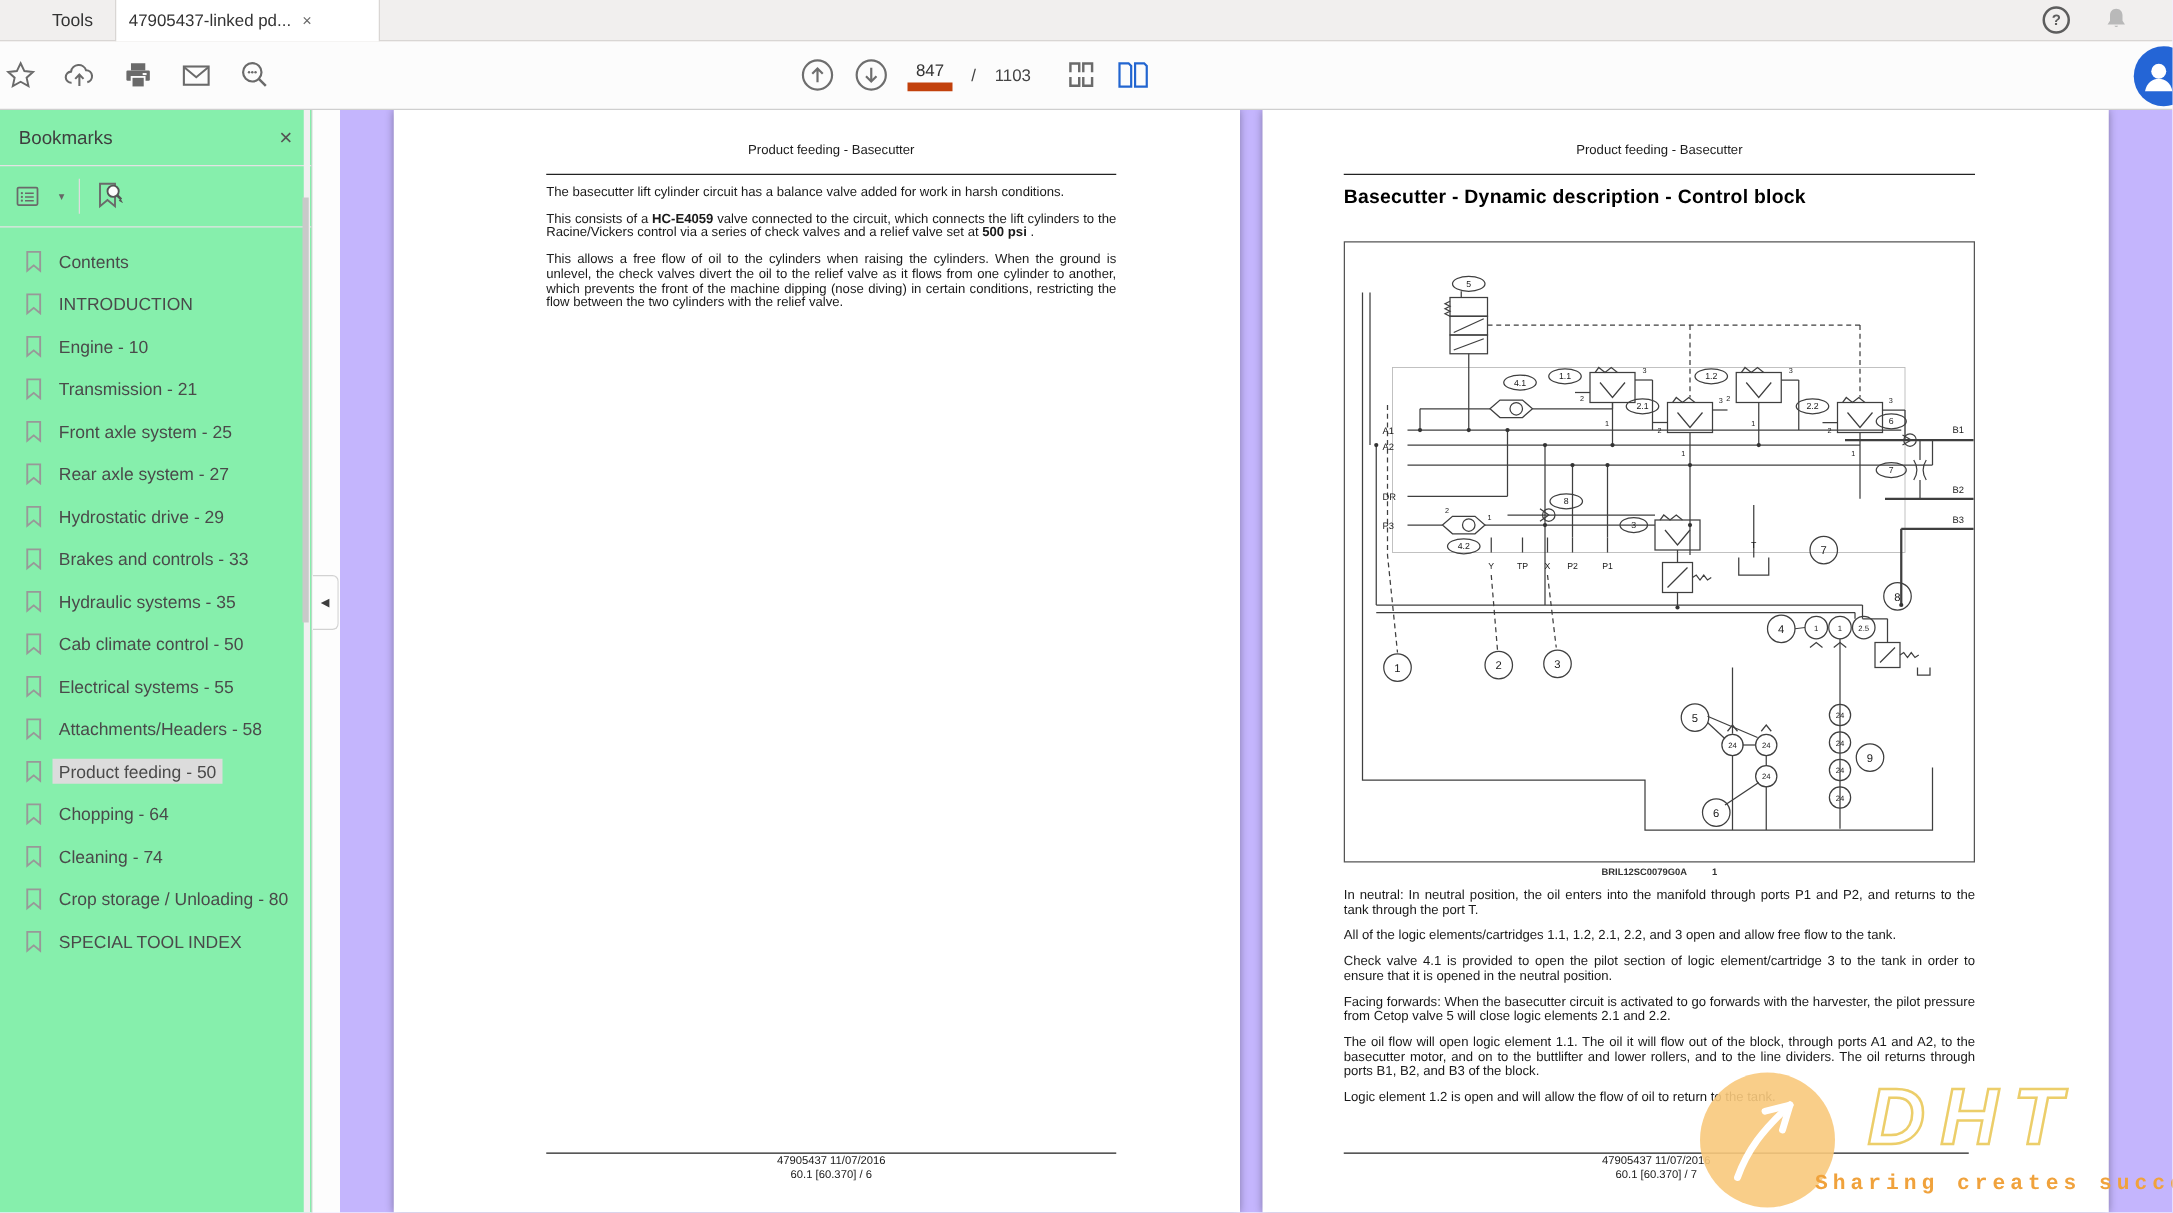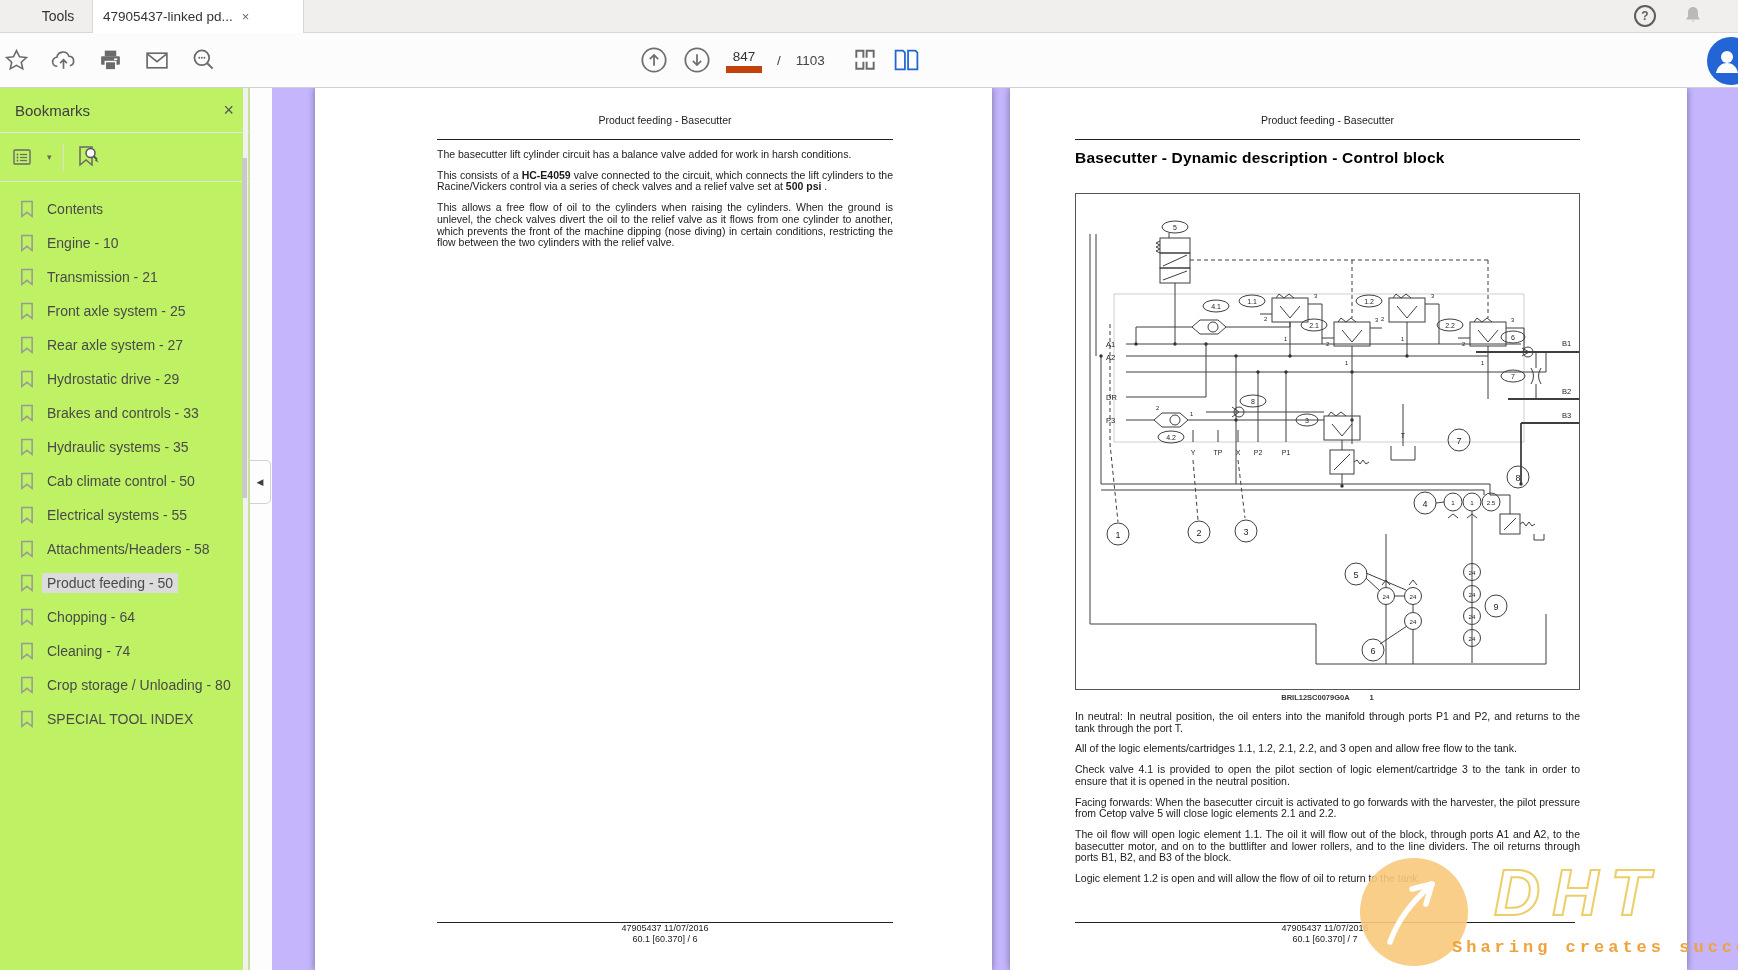--- a/index.html
+++ b/index.html
@@ -29,21 +29,21 @@
   .icon { display:block; }
   .page-field { width:36px; height:25px; border:none; border-bottom:7px solid #c2410c;
     background:transparent; text-align:center; font-size:13.5px; color:#333;
     font-family:"Liberation Sans",sans-serif; }
   .page-total, .page-sep { font-size:13.5px; color:#444; }
   .avatar-btn { position:absolute; left:1707px; top:37px; width:48px; height:48px;
     border-radius:50%; background:#2465d6; z-index:11; }
 
   
   .sidebar { position:absolute; left:0; top:88px; width:250px; height:882px;
-    background:#bef264; border-right:1px solid #cfcfcf; z-index:5; }
+    background:#86efac; border-right:1px solid #cfcfcf; z-index:5; }
   .sb-header { height:45px; display:flex; align-items:center; padding:0 15px;
     font-size:15px; color:#3e3e3e; border-bottom:1px solid #e3e3e3; }
   .sb-close { margin-left:auto; font-size:18px; color:#555; }
   .sb-tools { height:49px; display:flex; align-items:center; padding:0 12px;
     border-bottom:1px solid #e3e3e3; gap:11px; }
   .sb-vdiv { width:1px; height:28px; background:#ddd; }
   .caret { font-size:9px; color:#666; margin-left:2px; }
   .sb-list { padding-top:10px; }
   .sb-item { display:flex; align-items:flex-end; padding:7px 8px 7px 19px;
     font-size:14px; color:#4a4a4a; line-height:18px; }
@@ -201,20 +201,26 @@
       <path d="M20 16.5l3.5 2-2-3.5z" fill="#555"></path>
     </svg>
   </div>
 
   <div class="sb-list">
       <div class="sb-item">
         <svg class="flag" width="15" height="19" viewBox="0 0 16 20">
           <path d="M3 1.5h11v16l-5.5-4.5L3 17.5z" fill="none" stroke="#989898" stroke-width="1.6"></path>
         </svg>
         <span class="lab">Contents</span>
+      </div>
+      <div class="sb-item">
+        <svg class="flag" width="15" height="19" viewBox="0 0 16 20">
+          <path d="M3 1.5h11v16l-5.5-4.5L3 17.5z" fill="none" stroke="#989898" stroke-width="1.6"></path>
+        </svg>
+        <span class="lab">INTRODUCTION</span>
       </div>
       <div class="sb-item">
         <svg class="flag" width="15" height="19" viewBox="0 0 16 20">
           <path d="M3 1.5h11v16l-5.5-4.5L3 17.5z" fill="none" stroke="#989898" stroke-width="1.6"></path>
         </svg>
         <span class="lab">Engine - 10</span>
       </div>
       <div class="sb-item">
         <svg class="flag" width="15" height="19" viewBox="0 0 16 20">
           <path d="M3 1.5h11v16l-5.5-4.5L3 17.5z" fill="none" stroke="#989898" stroke-width="1.6"></path>

